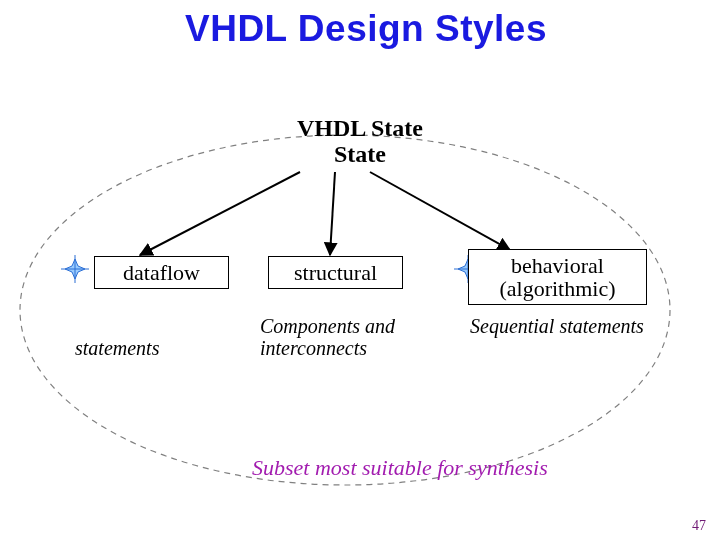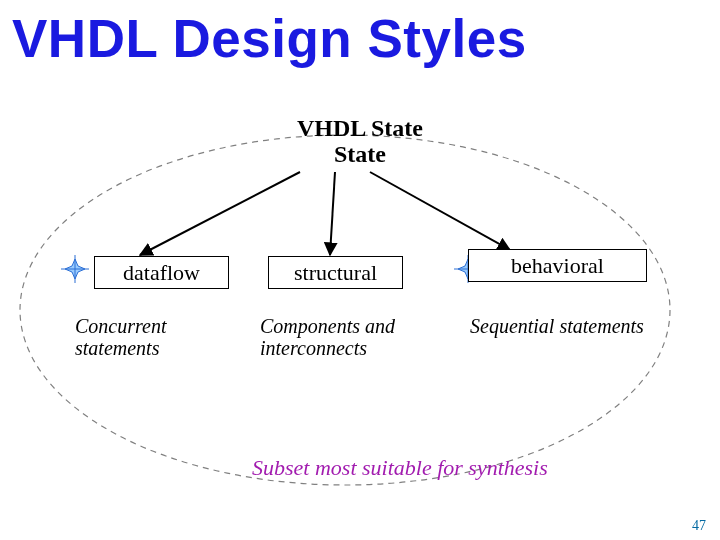--- a/index.html
+++ b/index.html
@@ -2,23 +2,23 @@
 <html><head>
 <meta charset="utf-8">
 <style>
   * { box-sizing: border-box; margin: 0; padding: 0; }
   html, body { width: 720px; height: 540px; font-family: "Times New Roman", serif; background: #fff; position: relative; overflow: hidden; }
 
   .title {
     position: absolute;
     top: 8px;
     left: 0; right: 0;
-    text-align: left;
+    text-align: center;
     font-family: "Comic Sans MS", "Comic Sans", cursive, sans-serif;
-    font-size: 53px;
+    font-size: 37px;
     font-weight: 700;
     color: #1a1ae0;
     letter-spacing: 0.5px;
     padding-left: 12px;
   }
 
   .root-label {
     position: absolute;
     top: 115px;
     left: 0; right: 0;
@@ -59,21 +59,21 @@
     font-style: italic;
     font-size: 22px;
     color: #a21caf;
   }
 
   .pagenum {
     position: absolute;
     bottom: 6px;
     right: 14px;
     font-size: 14px;
-    color: #0369a1;
+    color: #701a75;
   }
 
   svg.overlay {
     position: absolute;
     top: 0; left: 0;
     width: 720px; height: 540px;
     pointer-events: none;
   }
 </style>
 </head>
@@ -109,34 +109,35 @@
 
 <div class="root-label">
   <span>VHDL State</span><br>
   <span>State</span>
 </div>
 
 <div class="node-box" style="left:75px; top:256px; width:135px;margin-left:19px;">
   <span>dataflow</span>
 </div>
 <div class="desc" style="left:75px; top:315px; width:170px;">
-  <span>Concurrent</span><br>
+  <br>
   <span>statements</span>
 </div>
 
 <div class="node-box" style="left:268px; top:256px; width:135px;">
   <span>structural</span>
 </div>
 <div class="desc" style="left:260px; top:315px; width:190px;">
   <span>Components and</span><br>
   <span>interconnects</span>
 </div>
 
 <div class="node-box" style="left:468px; top:249px; width:179px;">
   <div>behavioral</div>
+  <div>(algorithmic)</div>
 </div>
 <div class="desc" style="left:470px; top:315px; width:230px;">
   <span>Sequential statements</span>
 </div>
 
 <div class="caption" style="left:252px; top:455px;">Subset most suitable for synthesis</div>
 
 <div class="pagenum">47</div>
 
 </body></html>

